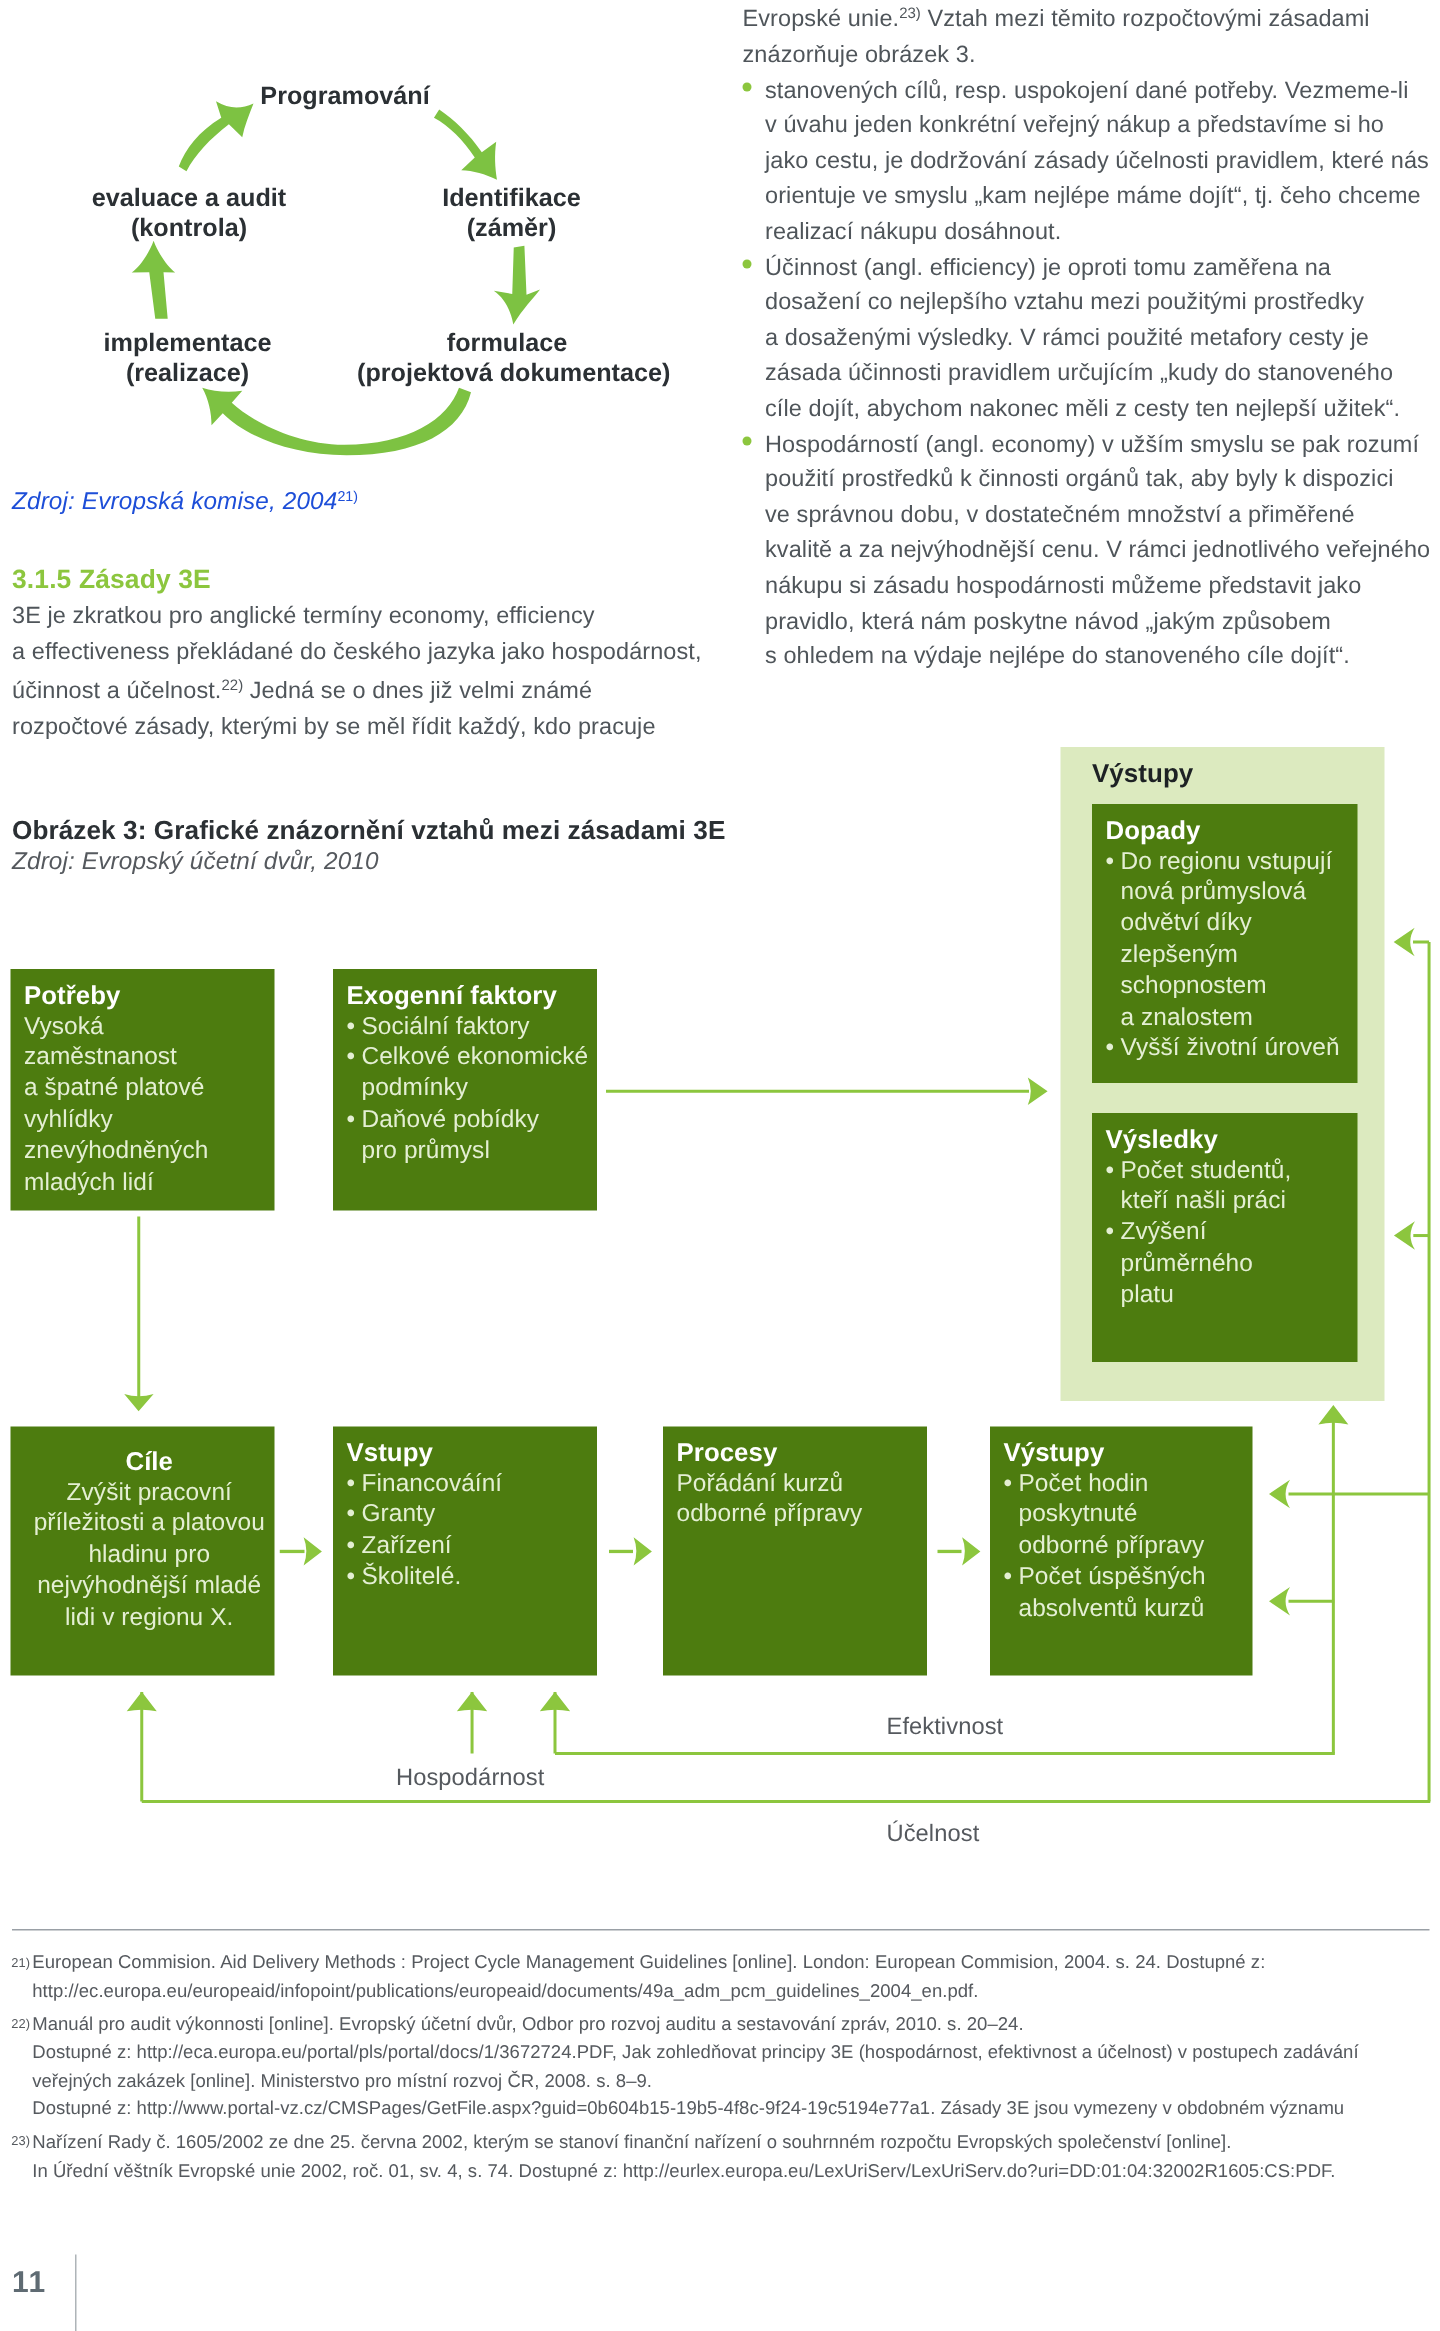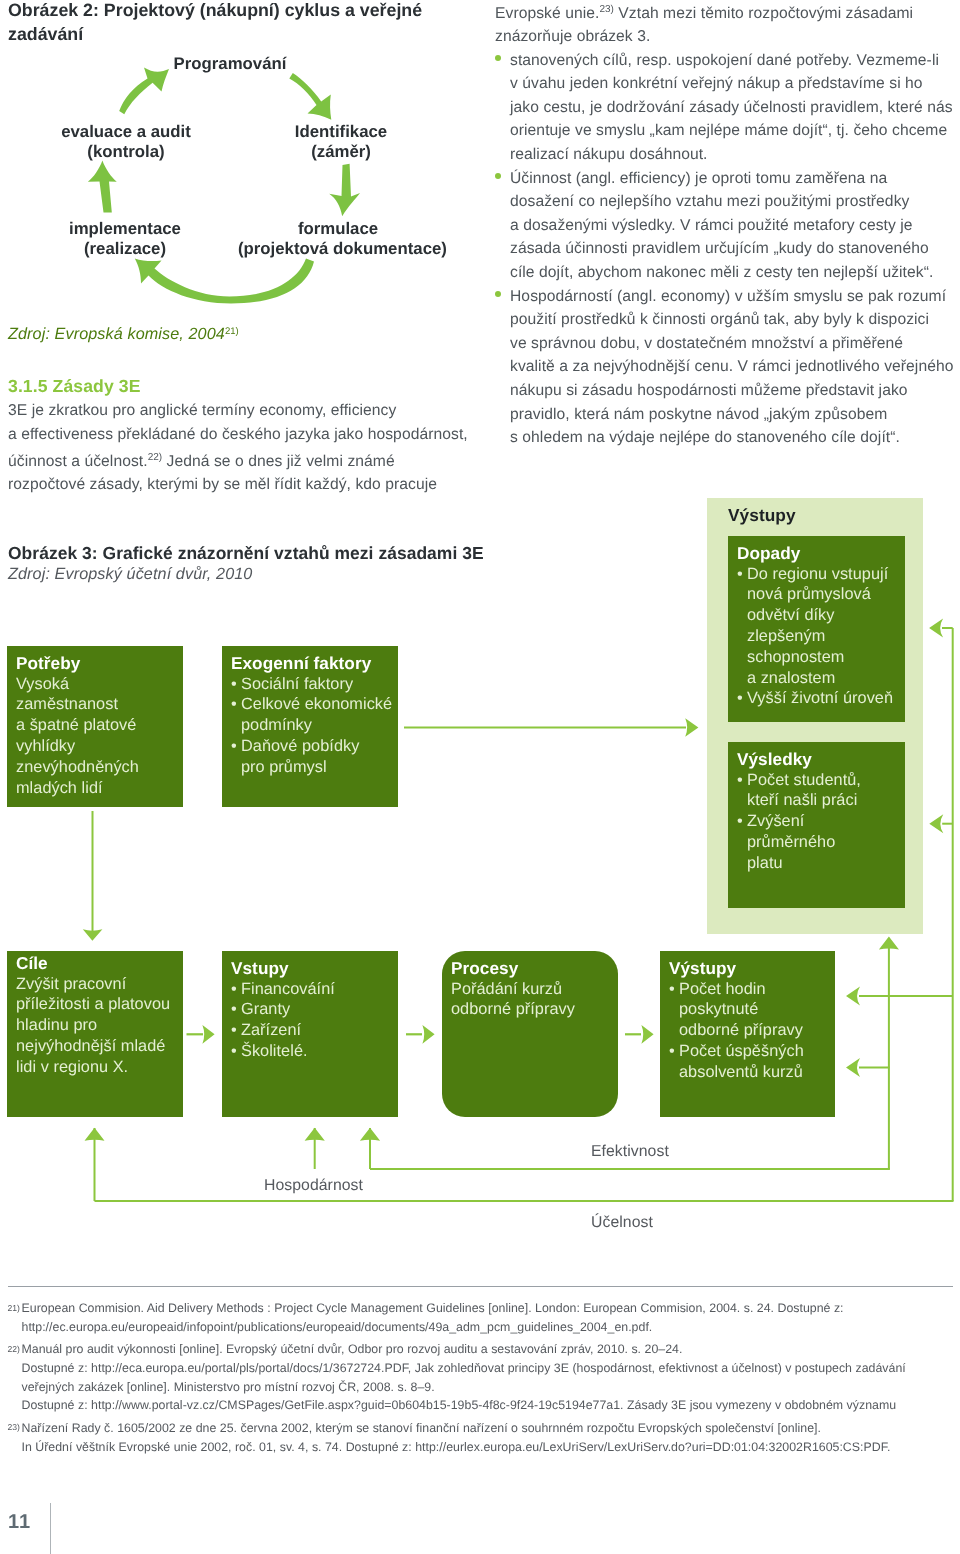--- a/index.html
+++ b/index.html
@@ -10,21 +10,21 @@
 
   
   #fig2{left:8px;top:40px;width:470px;height:280px;}
   #fig2cap{left:8px;top:-1px;width:450px;font-weight:bold;font-size:17.8px;line-height:23.6px;
            color:#2b3034;letter-spacing:0px;}
 
   
   .cyc{font-weight:bold;font-size:16.8px;line-height:19.6px;color:#2b3034;text-align:center;white-space:nowrap;}
   .cyc .wide{}
 
-  #src2{left:8px;top:325px;font-style:italic;font-size:16.2px;letter-spacing:0.1px;color:#4d7c0f;}
+  #src2{left:8px;top:325px;font-style:italic;font-size:16.2px;letter-spacing:0.1px;color:#1d4ed8;}
   #src2 sup{font-size:9.5px;vertical-align:5px;font-style:normal;letter-spacing:0;}
 
   
   #h315{left:8px;top:376px;font-weight:bold;font-size:17.6px;letter-spacing:0.1px;color:#8cc63e;}
 
   
   .body{font-size:15.65px;letter-spacing:0.07px;line-height:23.6px;color:#4f555a;}
   .body sup{font-size:10px;vertical-align:5.5px;letter-spacing:0;}
   #leftbody{left:8px;top:399px;width:470px;}
   #rightcol{left:495px;top:-2px;width:455px;}
@@ -62,36 +62,35 @@
   #footnotes .fn div{white-space:nowrap;}
   #pagenum{position:absolute;left:8px;top:1511px;font-weight:bold;font-size:20px;letter-spacing:1px;color:#5f6b73;}
   #pagerule{position:absolute;left:50px;top:1503px;width:1.2px;height:51px;background:#aeb4b8;}
   .flabel{position:absolute;font-size:15.8px;color:#55595e;letter-spacing:0.05px;white-space:nowrap;}
 
   #bx-potreby{left:7px;top:646px;width:176px;height:161px;padding:7px 0 0 9px;box-sizing:border-box;}
   #bx-exogenni{left:222px;top:646px;width:176px;height:161px;padding:7px 0 0 9px;box-sizing:border-box;}
   #bx-vystupy-outer{left:707px;top:498px;width:216px;height:436px;padding:7px 0 0 21px;box-sizing:border-box;}
   #bx-dopady{left:728px;top:536px;width:177px;height:186px;padding:7px 0 0 9px;box-sizing:border-box;}
   #bx-vysledky{left:728px;top:742px;width:177px;height:166px;padding:7px 0 0 9px;box-sizing:border-box;}
-  #bx-cile{left:7px;top:951px;width:176px;height:166px;padding:2px 0 0 9px;box-sizing:border-box;}
+  #bx-cile{left:7px;top:951px;width:176px;height:166px;padding:13px 0 0 9px;box-sizing:border-box;text-align:center;}
   #bx-vstupy{left:222px;top:951px;width:176px;height:166px;padding:7px 0 0 9px;box-sizing:border-box;}
-  #bx-procesy{left:442px;top:951px;width:176px;height:166px;padding:7px 0 0 9px;box-sizing:border-box;border-radius:23px;}
+  #bx-procesy{left:442px;top:951px;width:176px;height:166px;padding:7px 0 0 9px;box-sizing:border-box;}
   #bx-vystupy{left:660px;top:951px;width:175px;height:166px;padding:7px 0 0 9px;box-sizing:border-box;}
   #lb-efektivnost{left:591px;top:1143px;}
   #lb-hospodarnost{left:264px;top:1177px;}
   #lb-ucelnost{left:591px;top:1214px;}
 
 
 </style>
 </head>
 <body>
 
 <div class="page">
 
-  <div class="abs" id="fig2cap">Obrázek 2: Projektový (nákupní) cyklus a veřejné zadávání</div>
 
   <div class="abs" id="fig2">
     <svg id="cyclearrows" width="470" height="300" viewBox="0 0 470 300">
       <g fill="#7dc242">
         <path d="M 111.2 71.0 C 115.5 59.5 124.5 47.5 139.5 38.5 L 136.0 27.5 C 145.0 33.0 153.0 32.5 161.0 29.0 C 158.0 36.5 155.0 44.0 153.5 51.5 L 144.6 42.8 C 132.0 52.5 122.0 63.0 116.3 74.2 Z"></path>
         <path d="M 284.8 33.0 C 294.5 39.5 305.0 49.5 313.2 61.5 L 322.8 54.5 C 321.5 63.5 322.0 71.5 323.3 79.8 C 315.5 76.0 307.5 73.8 299.5 73.5 L 308.5 65.0 C 301.0 53.5 291.5 44.0 281.3 38.5 Z"></path>
         <path d="M 334.5 125.0 L 341.6 123.8 L 343.0 156.5 L 352.0 153.0 C 347.0 159.5 340.5 166.0 334.2 176.3 C 332.5 166.5 328.0 158.5 321.2 153.8 L 333.5 156.0 Z"></path>
         <path d="M 306.0 221.5 C 299.5 247.5 271.0 263.5 223.0 263.5 C 186.0 263.5 155.0 250.5 140.5 235.5 L 133.0 243.5 C 133.0 235.0 131.0 226.0 126.8 218.5 C 134.5 221.0 144.0 221.8 153.5 220.5 L 146.5 228.5 C 160.0 241.0 189.5 256.5 221.5 256.5 C 264.5 256.5 290.5 239.5 298.0 218.5 Z"></path>
         <path d="M 95.5 172.5 L 103.8 172.5 L 101.0 141.5 L 108.8 141.7 C 103.5 137.5 97.5 129.0 94.4 120.5 C 91.3 129.0 85.5 137.5 79.8 141.7 L 91.5 141.5 Z"></path>
       </g>

